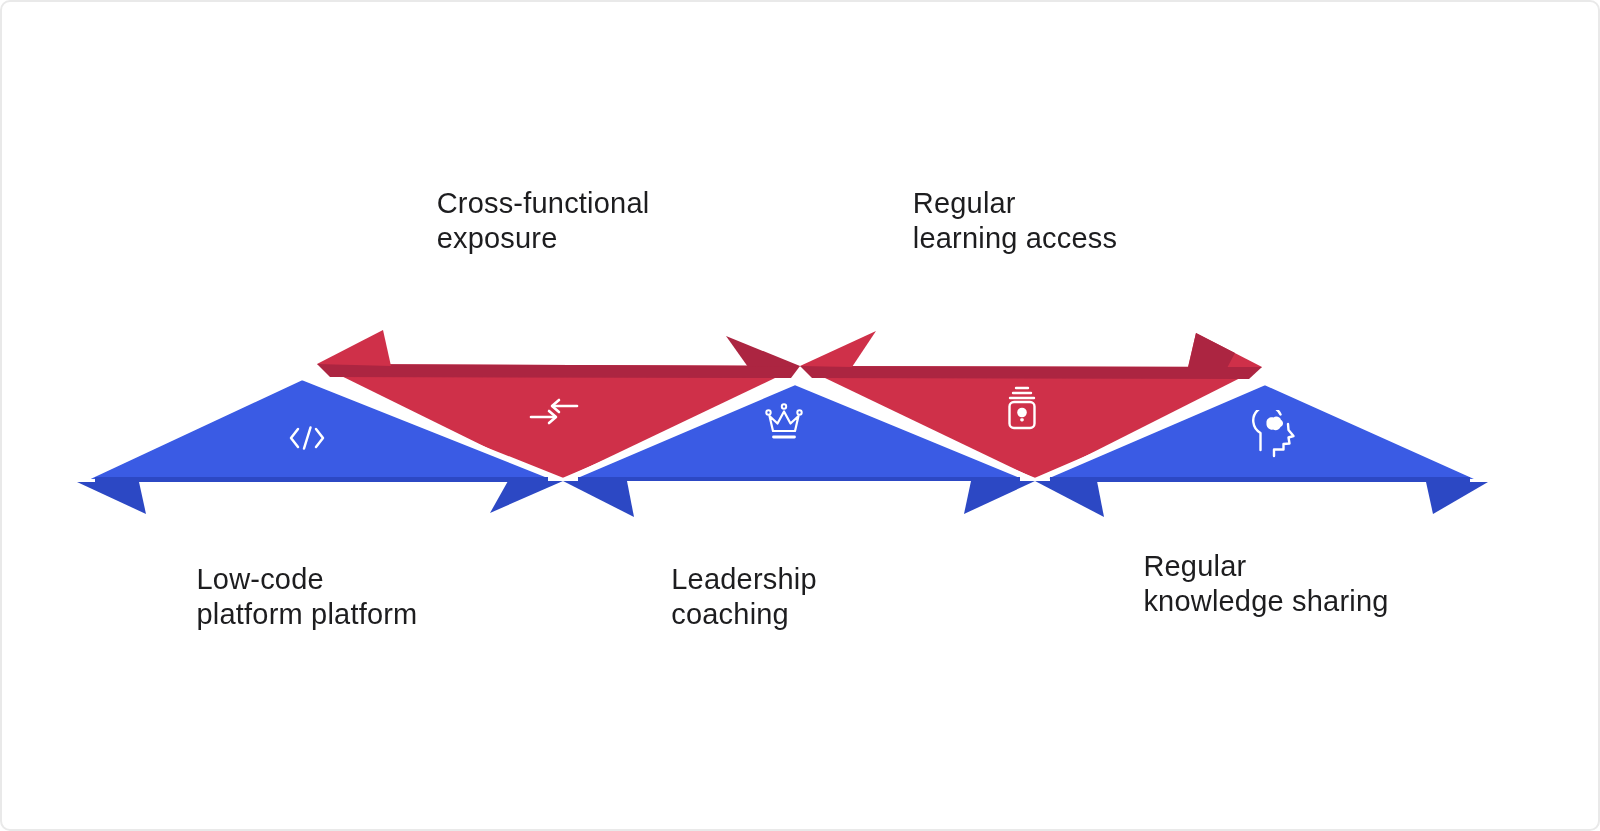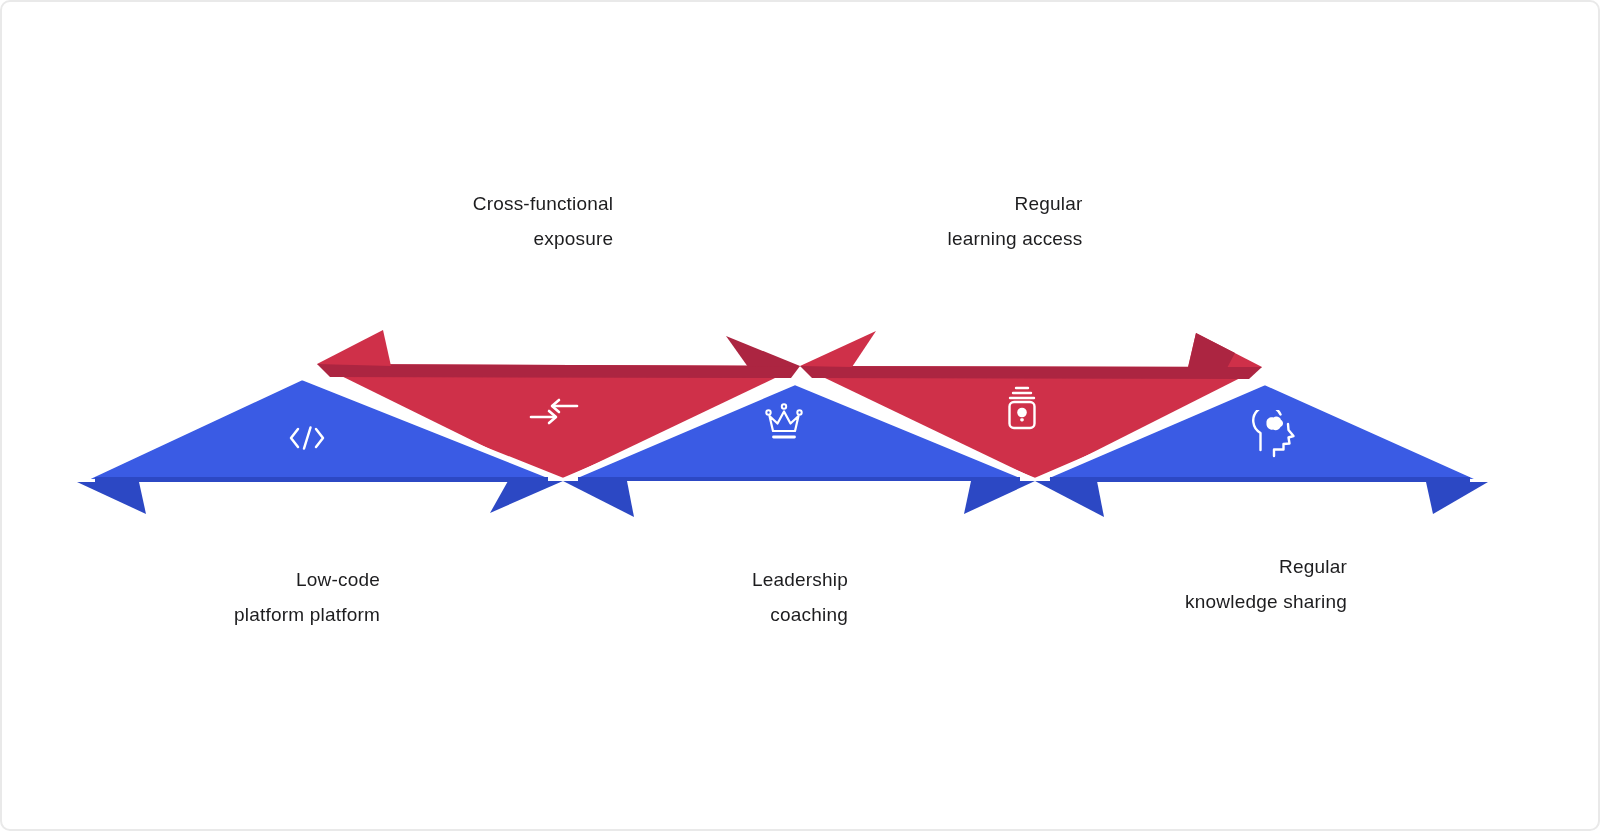--- a/index.html
+++ b/index.html
@@ -5,23 +5,23 @@
   html,body{margin:0;padding:0;background:#ffffff;}
   body{width:1600px;height:831px;position:relative;overflow:hidden;
        font-family:"Liberation Sans", sans-serif;}
   .frame{position:absolute;inset:0;border:2px solid #e9e9e9;border-radius:10px;pointer-events:none;}
   #ribbon{position:absolute;left:0;top:0;}
   .fill-blue{fill:var(--color-blue);}
   .fill-blue-dark{fill:var(--color-blue_dark);}
   .fill-red{fill:var(--color-red);}
   .fill-red-dark{fill:var(--color-red_dark);}
   .sep{stroke:#ffffff;stroke-width:6;stroke-linejoin:miter;stroke-miterlimit:14;}
-  .seg-label{position:absolute;transform:translateX(-50%);text-align:right;
+  .seg-label{position:absolute;transform:translateX(-50%);text-align:left;
              white-space:pre-line;color:var(--color-text);
-             font-size:19px;line-height:35px;font-weight:500;letter-spacing:.2px;}
+             font-size:29px;line-height:35px;font-weight:500;letter-spacing:.2px;}
   .icon{position:absolute;}
   .icon *{stroke:var(--color-icon);fill:none;stroke-linecap:round;stroke-linejoin:round;}
   .icon .solid{fill:var(--color-icon);stroke:none;}
 </style>
 </head>
 <body>
 
 <div class="frame"></div>
 
 <svg id="ribbon" width="1600" height="831" viewBox="0 0 1600 831">
@@ -98,16 +98,16 @@
   <path d="M 36 14 L 36.5 20 L 41.5 26 L 36.5 27.5 L 37.5 33.5 L 31.5 34 L 31.5 39.5 L 22 39.5 L 22 46" stroke-width="2.4"></path>
   <path class="solid" d="M 14.5 13 C 14 9 18 6.5 21.5 7.5 C 24 5.5 28.5 7 29 10 C 32 11.5 31.5 16 28.5 17 C 27.5 20 23.5 21 21 19.5 C 17 20.5 14 17 14.5 13 Z"></path>
 </svg>
 
 <div class="seg-label" style="left:543px;top:186px">Cross-functional
 exposure</div>
 <div class="seg-label" style="left:1015px;top:186px">Regular
 learning access</div>
 <div class="seg-label" style="left:307px;top:562px">Low-code
 platform platform</div>
-<div class="seg-label" style="left:800px;top:562px">Leadership
+<div class="seg-label" style="left:744px;top:562px">Leadership
 coaching</div>
 <div class="seg-label" style="left:1266px;top:549px">Regular
 knowledge sharing</div>
 
 </body></html>

